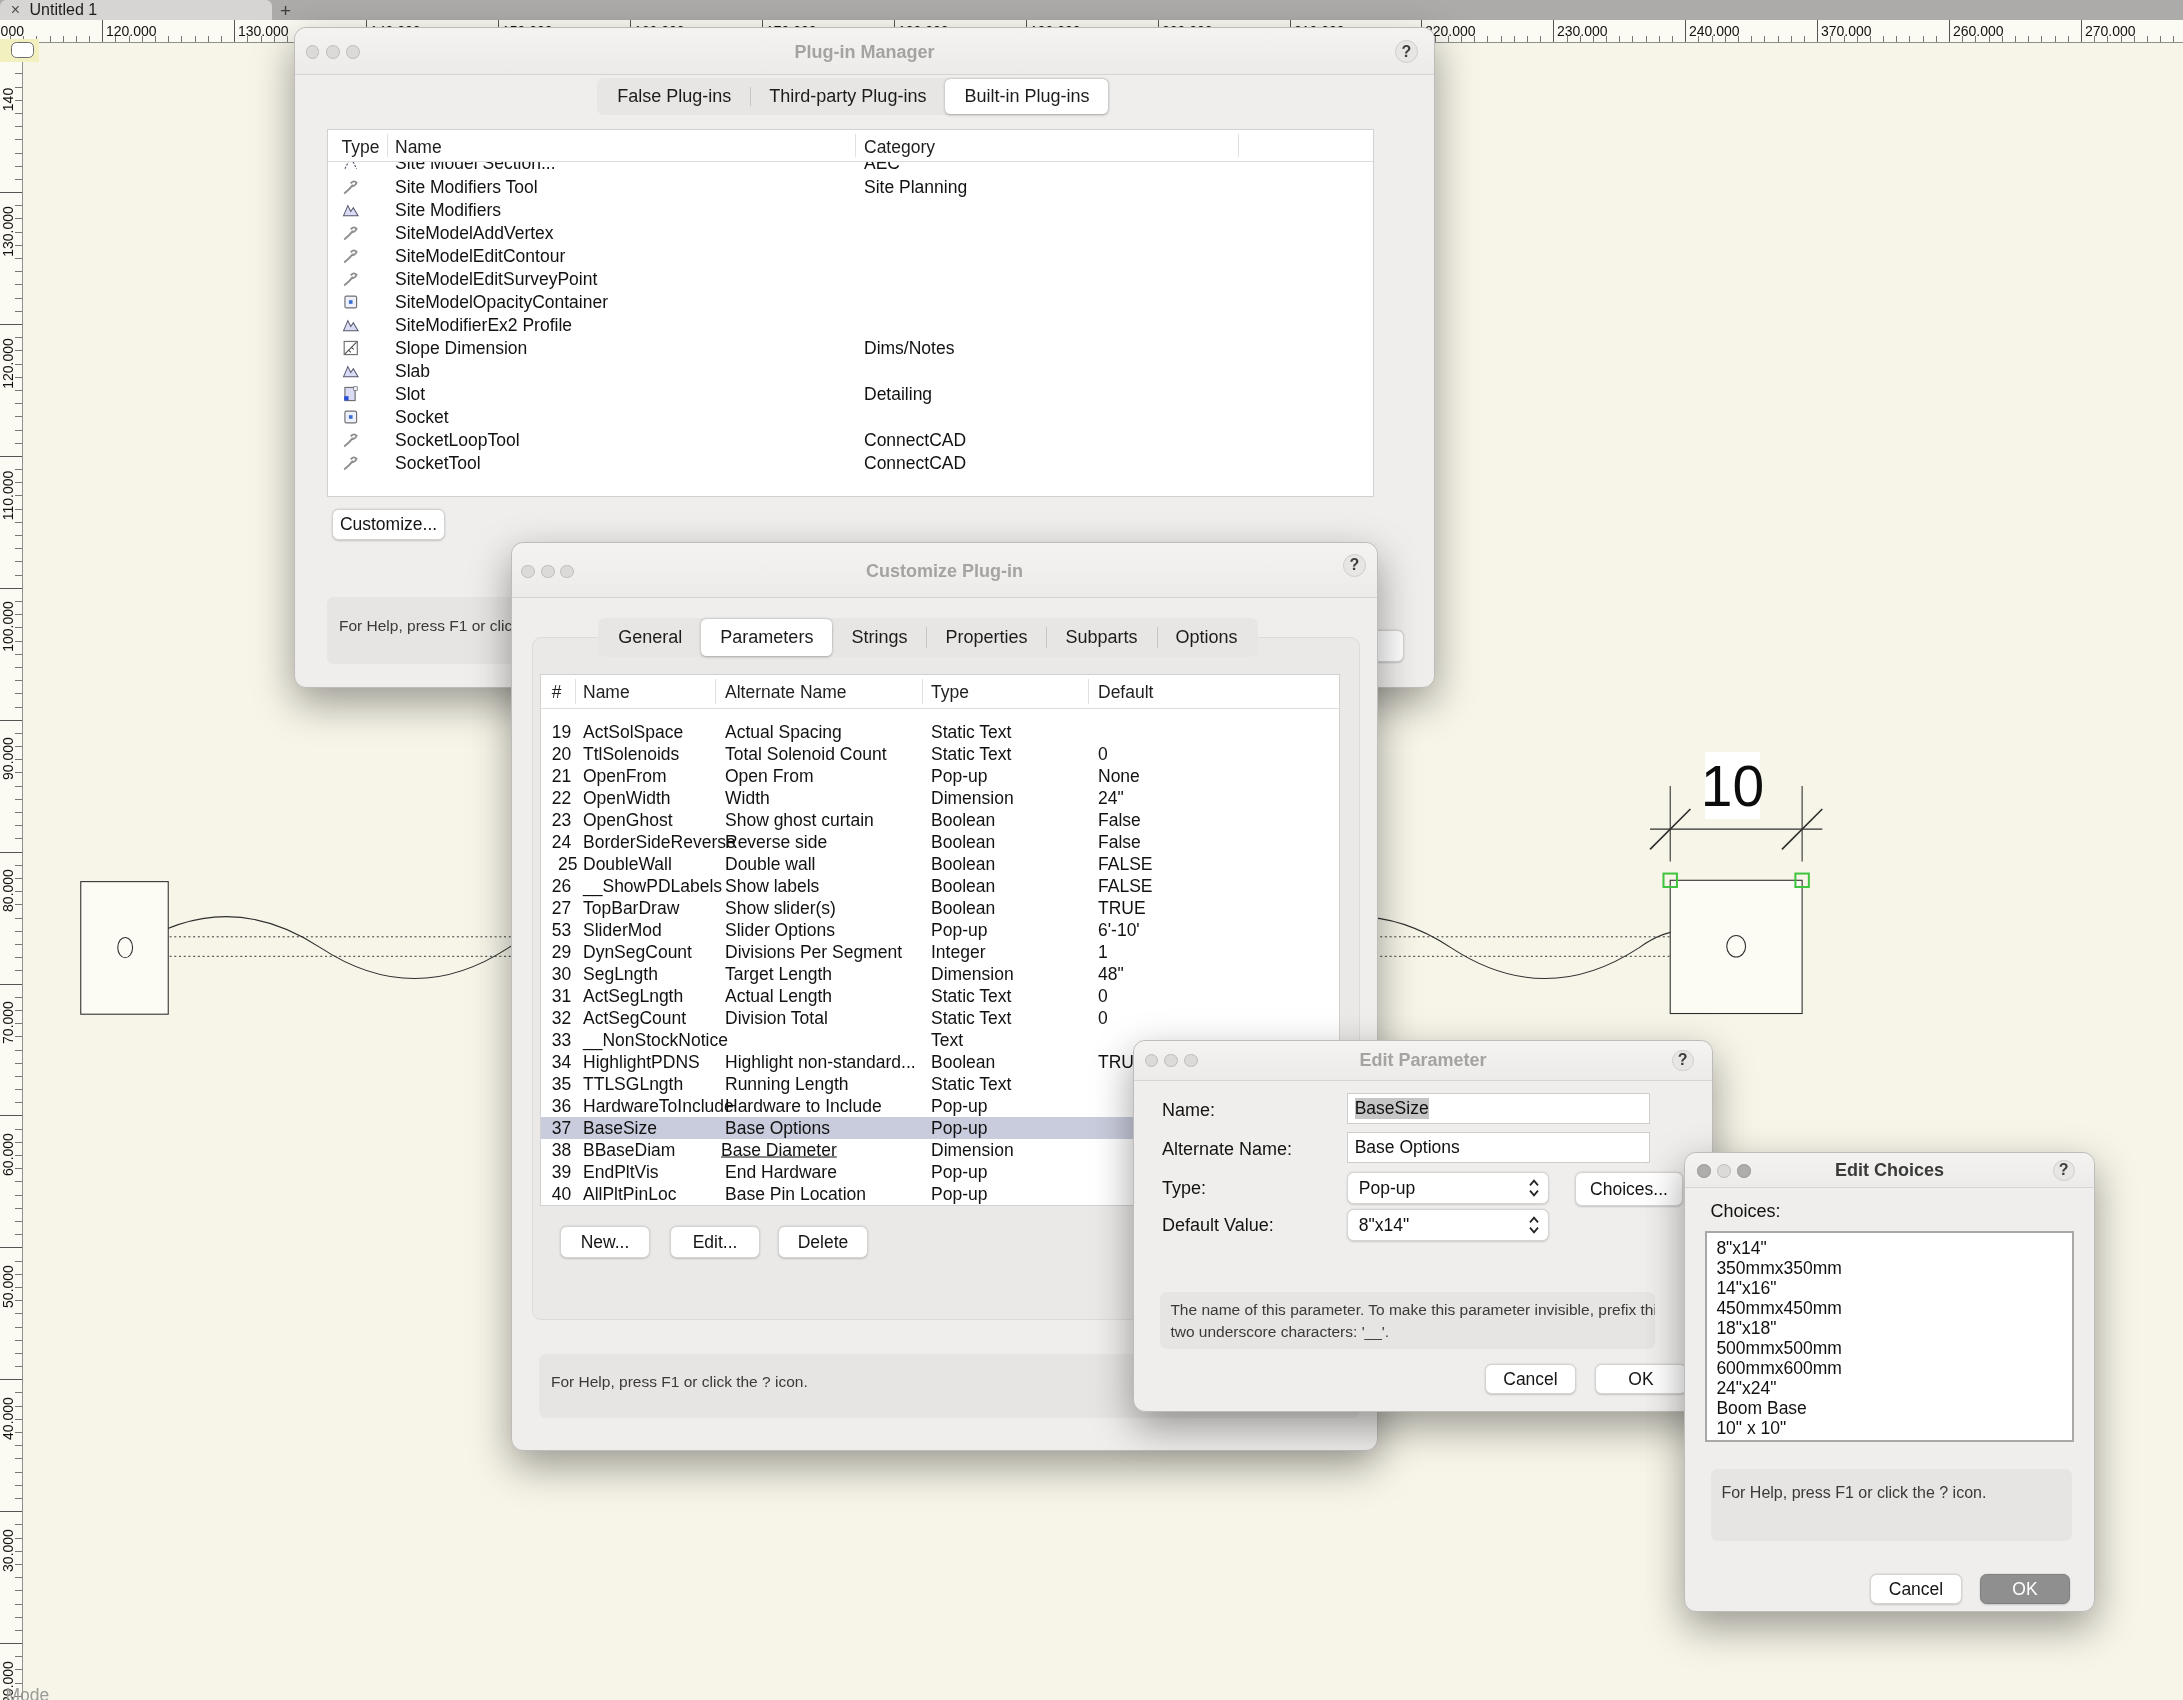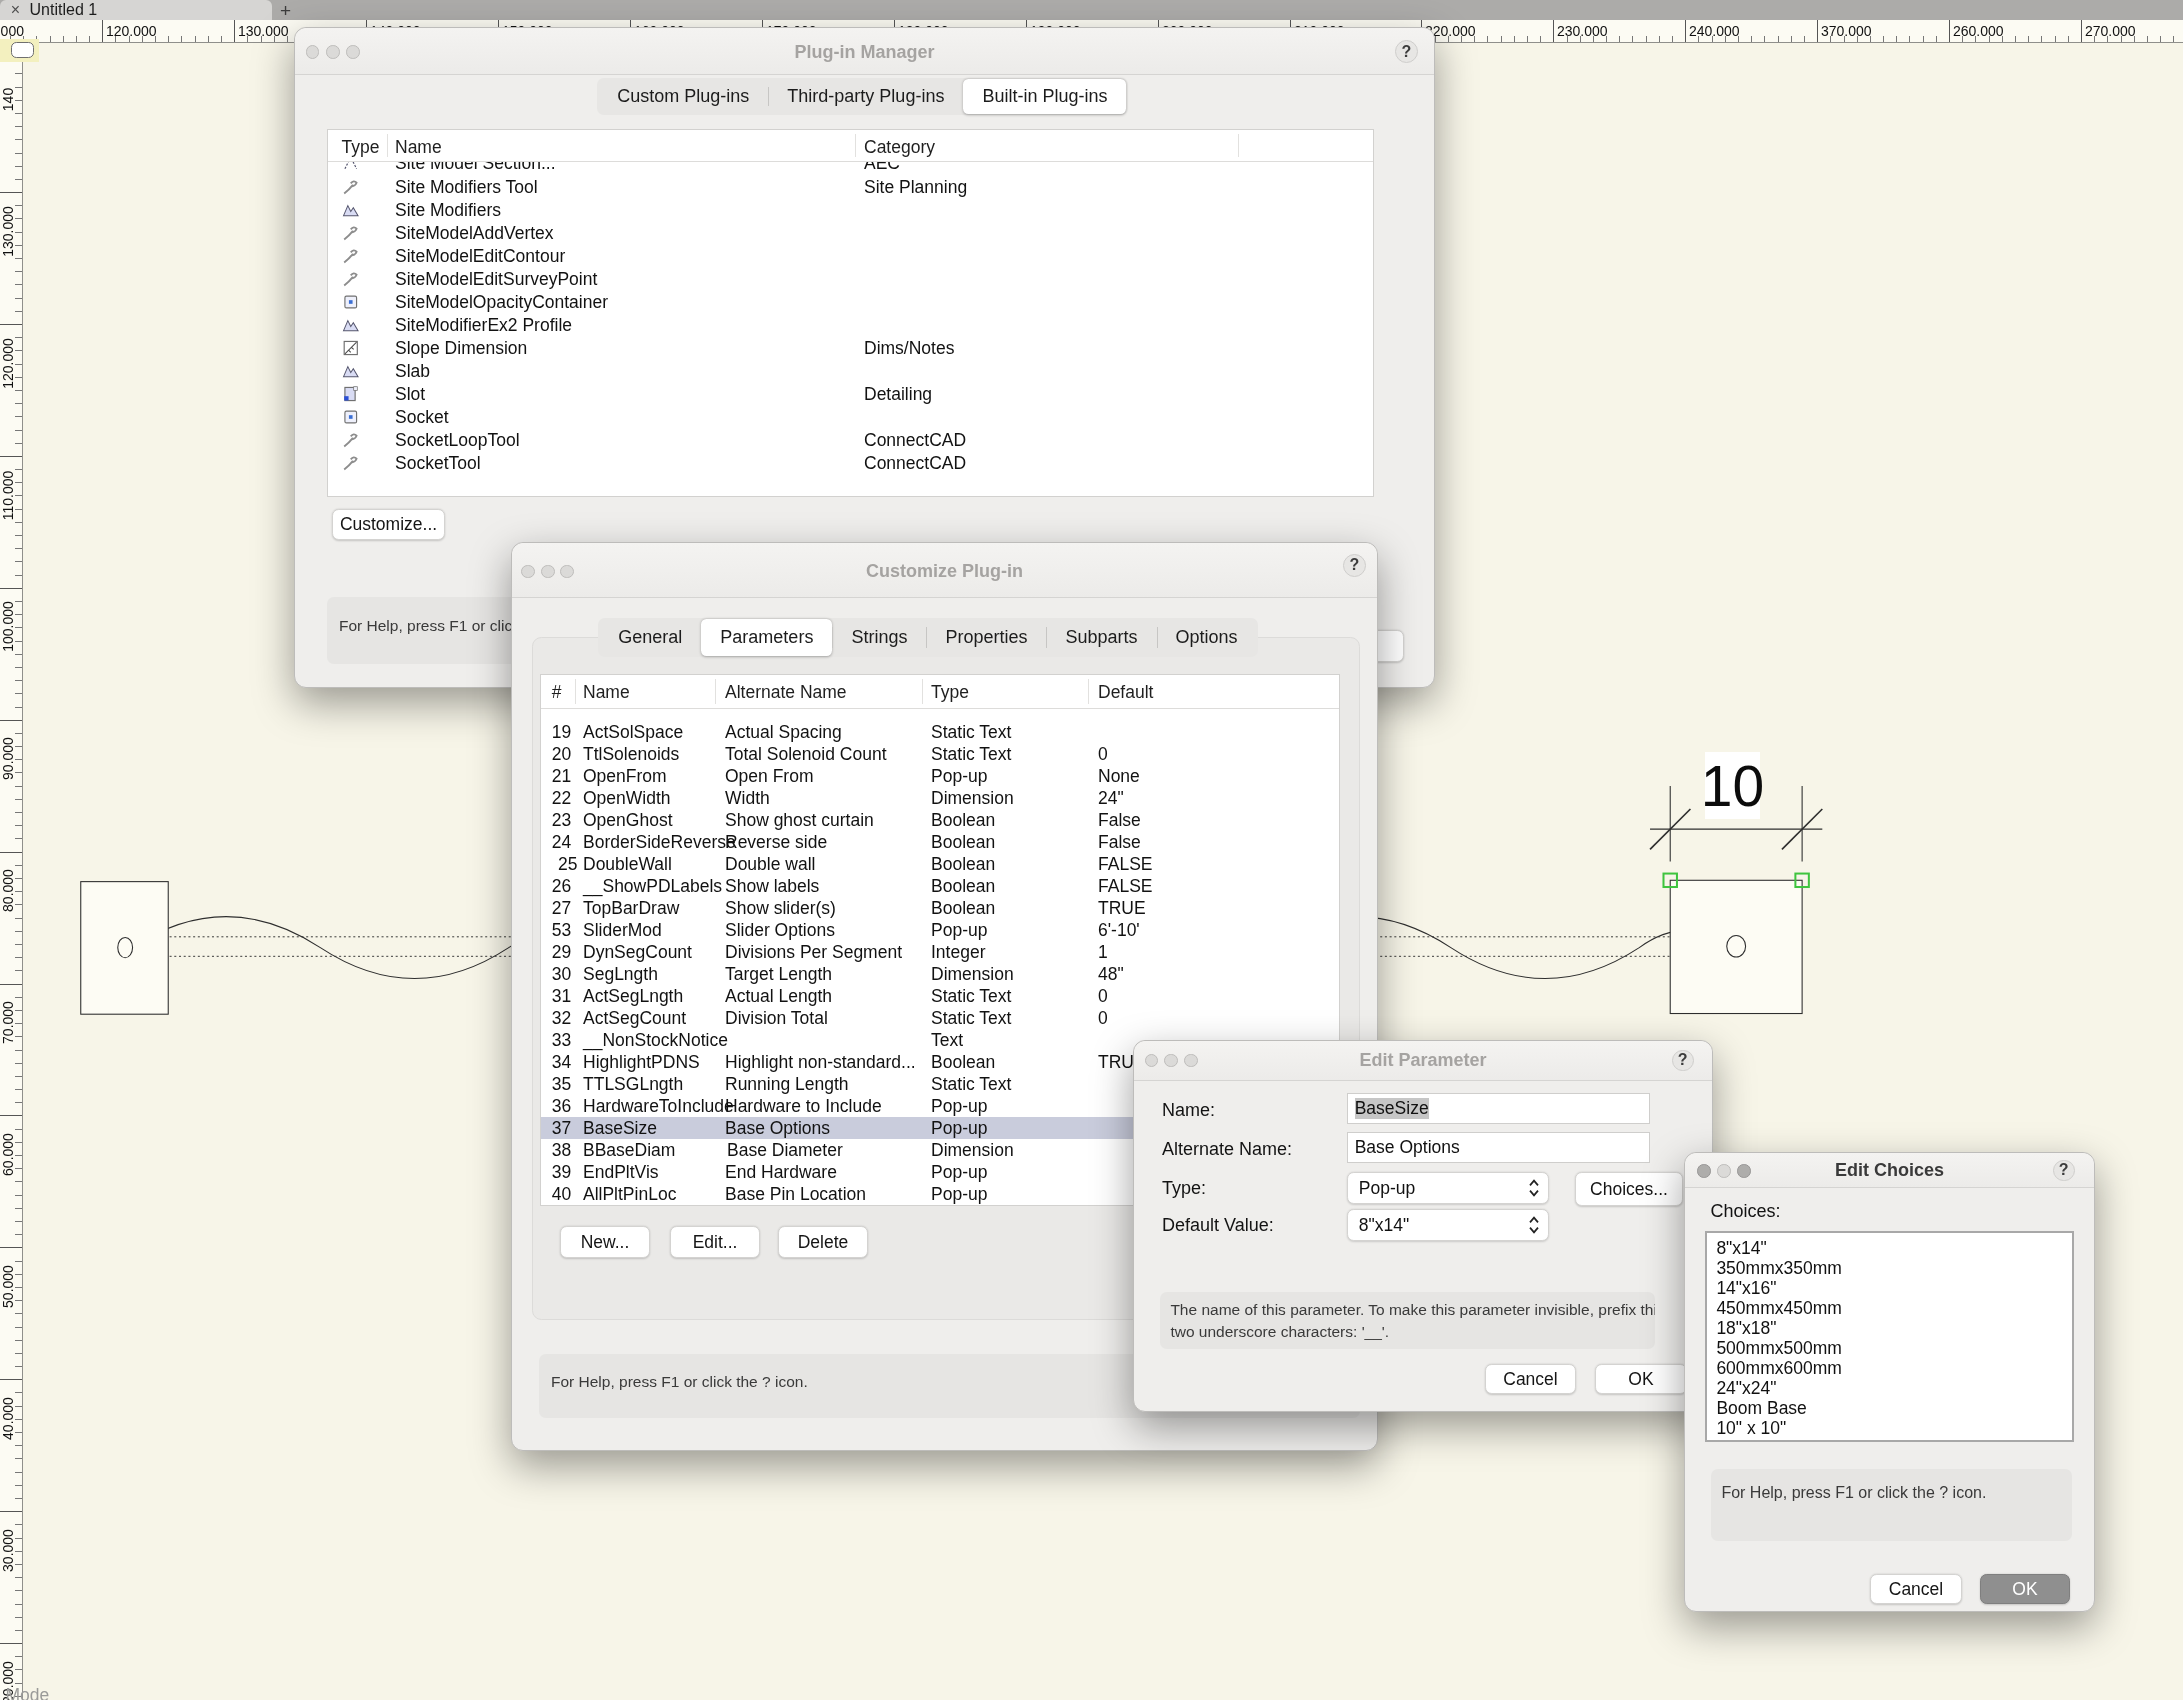--- a/index.html
+++ b/index.html
@@ -455,21 +455,21 @@
 
 <div class="win" style="left:294px;top:27px;width:1141px;height:661px;z-index:10;">
   <div class="titlebar" style="height:47px;">
     <span class="light" style="left:10.8px;top:17px;"></span>
     <span class="light" style="left:31px;top:17px;"></span>
     <span class="light" style="left:51px;top:17px;"></span>
     <div class="wtitle" style="top:13.5px;">Plug-in Manager</div>
     <div class="qbtn" style="left:1100px;top:12px;">?</div>
   </div>
   <div class="segwrap" id="pm-tabs" style="left:302px;top:50px;height:37px;">
-      <div class="seg">Custom Plug-ins</div>
+      <div class="seg">False Plug-ins</div>
       <div class="seg sep">Third-party Plug-ins</div>
       <div class="seg sel">Built-in Plug-ins</div>
     </div>
   <div class="tbl" style="left:32px;top:101px;width:1047px;height:368px;">
     <div class="thead" style="height:32px;">
       <span style="left:13.5px;top:6.7px;">Type</span>
       <span style="left:67px;top:6.7px;">Name</span>
       <span style="left:536px;top:6.7px;">Category</span>
       <i class="cd" style="left:59px;"></i>
         <i class="cd" style="left:527px;"></i>
@@ -776,21 +776,21 @@
         <div class="row selected" style="height: 22px;">
           <span style="left:10.8px;">37</span>
           <span style="left:42px;">BaseSize</span>
           <span style="left:184px;">Base Options</span>
           <span style="left:390px;">Pop-up</span>
           <span style="left:557px;"></span>
         </div>
         <div class="row" style="height: 22px;">
           <span style="left:10.8px;">38</span>
           <span style="left:42px;">BBaseDiam</span>
-          <span style="left:186px;">Base Diameter</span>
+          <span style="left:180px;text-decoration:underline;">Base Diameter</span>
           <span style="left:390px;">Dimension</span>
           <span style="left:557px;"></span>
         </div>
         <div class="row" style="height: 22px;">
           <span style="left:10.8px;">39</span>
           <span style="left:42px;">EndPltVis</span>
           <span style="left:184px;">End Hardware</span>
           <span style="left:390px;">Pop-up</span>
           <span style="left:557px;"></span>
         </div>

